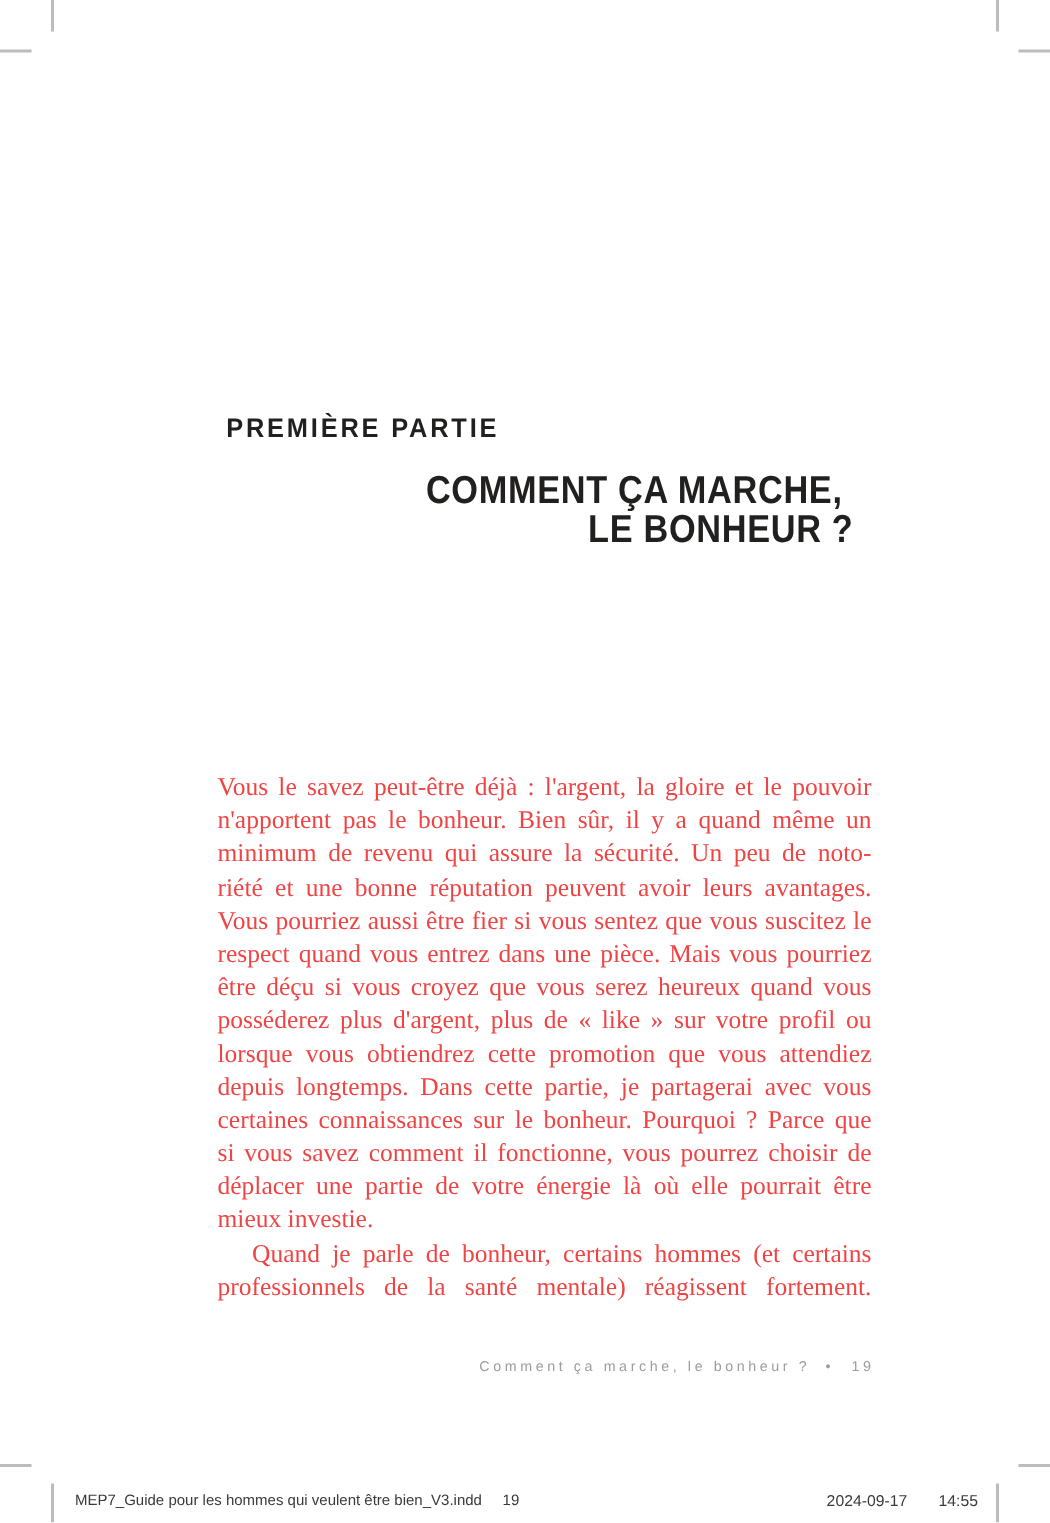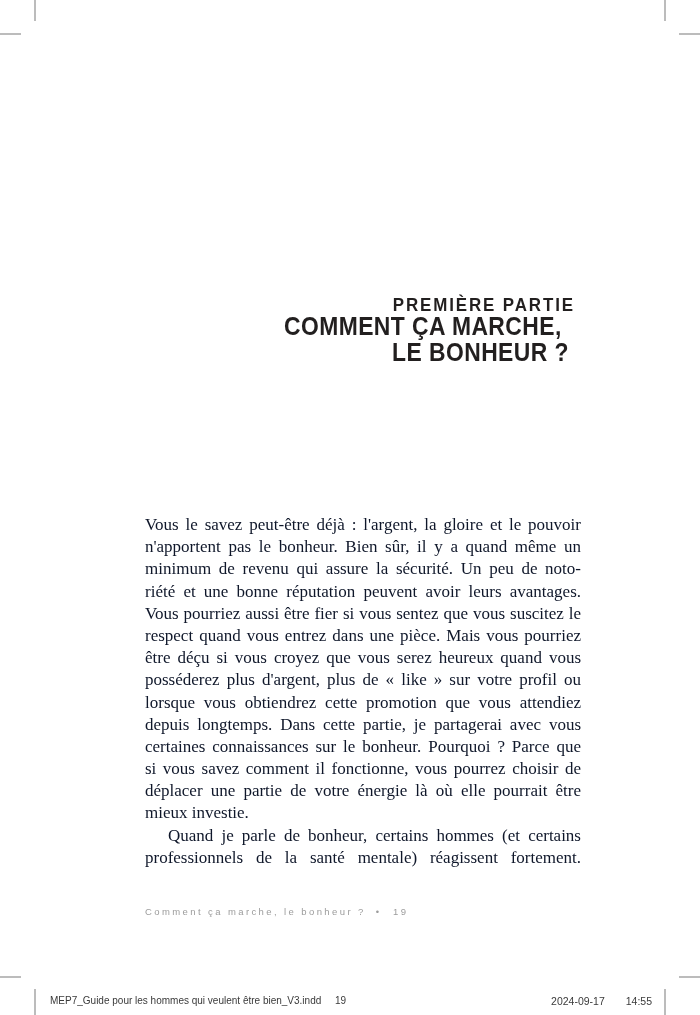--- a/index.html
+++ b/index.html
@@ -24,23 +24,22 @@
   .cm-tr-h { left: 679px; top: 33px;   width: 21px; height: 2px;  }
   .cm-bl-h { left: 0;     top: 976px;  width: 21px; height: 2px;  }
   .cm-br-h { left: 679px; top: 976px;  width: 21px; height: 2px;  }
   .cm-bl-v { left: 34px;  top: 989px;  width: 2px;  height: 26px; }
   .cm-br-v { left: 664px; top: 989px;  width: 2px;  height: 26px; }
 
   
   .kicker {
     position: absolute;
     left: 145px; top: 275px; width: 436px;
-    text-align: right;
+    text-align: left;
     color: #221f1f;
-    margin-top: 20px;
   }
   .kicker .condensed {
     display: inline-block;
     transform: scaleX(0.94);
     transform-origin: center;
     font-size: 18px;
     font-weight: bold;
     letter-spacing: 2px;
     white-space: nowrap;
   }
@@ -65,36 +64,36 @@
     white-space: nowrap;
   }
 
   
   .body-block {
     position: absolute;
     left: 145px; top: 514px; width: 436px;
     font-family: "Liberation Serif", serif;
     font-size: 17px;
     line-height: 22.2px;
-    color: #0f172a;
+    color: #ef4444;
   }
   .body-block .line {
     text-align: justify;
     text-align-last: justify;
     white-space: normal;
     height: 22.2px;
   }
   .body-block .line.flush { text-align-last: left; }
   .body-block .line.indent { padding-left: 23px; }
 
   
   .running-footer {
     position: absolute;
     left: 145px; top: 906px; width: 438px;
-    text-align: left;
+    text-align: right;
     font-size: 9.5px;
     letter-spacing: 2.4px;
     color: #9c9c9c;
     white-space: nowrap;
   }
   .running-footer .bullet { margin: 0 5px; letter-spacing: 0; }
   .running-footer .pageno { margin-left: 4px; }
 
   
   .slug-left {

